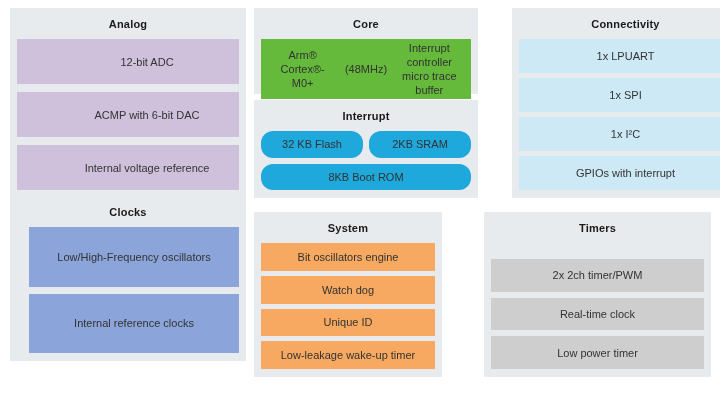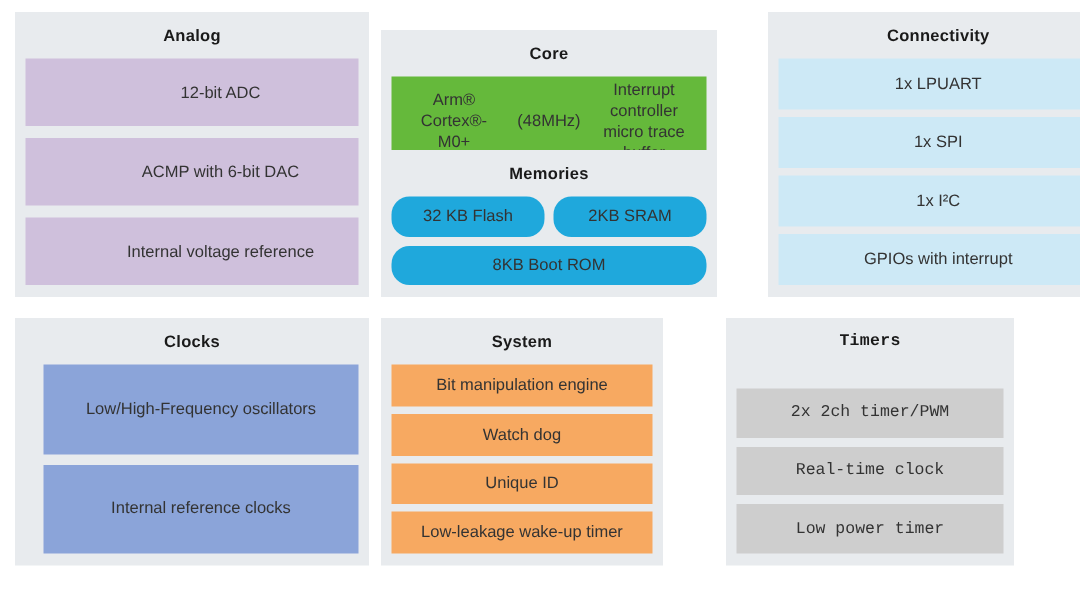--- a/index.html
+++ b/index.html
@@ -25,26 +25,26 @@
   .blocks{flex:1;display:flex;flex-direction:column;}
   .block{
     flex:1;display:flex;align-items:center;justify-content:center;
     text-align:center;font-size:11px;color:var(--text,#333);
     line-height:14px;padding:2px 10px;box-sizing:border-box;
   }
   .row{flex:1;display:flex;}
   .row .block{flex:1;}
   
   #p-analog      {left:10px;  top:8px;   width:236px; height:190px;}
-  #p-core        {left:254px; top:8px;   width:224px; height:86px;margin-top:12px;}
+  #p-core        {left:254px; top:8px;   width:224px; height:86px;}
   #p-memories    {left:254px; top:100px; width:224px; height:98px;}
   #p-connectivity{left:512px; top:8px;   width:227px; height:190px;}
-  #p-clocks      {left:10px;  top:212px; width:236px; height:165px;}
+  #p-clocks      {left:10px;  top:196px; width:236px; height:165px;}
   #p-system      {left:254px; top:212px; width:188px; height:165px;}
-  #p-timers      {left:484px; top:212px; width:192px; height:165px;font-family:Liberation Mono, monospace;}
+  #p-timers      {left:484px; top:212px; width:227px; height:165px;}
   
   #p-analog .blocks{gap:8px;}
   #p-connectivity .blocks{gap:5px;}
   #p-memories .blocks{gap:6px;}
   #p-memories .row{gap:6px;}
   #p-clocks .blocks{gap:7px;padding-left:12px;}
   #p-system .blocks{gap:5px;}
   #p-timers .blocks{gap:6px;margin-top:16px;}
   
   .fill-analog      {background:var(--analog-block,#cfc0dc);padding-left:48px;}
@@ -75,21 +75,21 @@
     <div class="blocks">
       <div class="block fill-core" style="">
         <span class="core-line">Arm® Cortex®-M0+</span>
         <span class="core-line">(48MHz)</span>
         <span class="core-line">Interrupt controller micro trace buffer</span>
       </div>
     </div>
   </section>
 
   <section class="panel" id="p-memories">
-    <h2 class="panel-title">Memories</h2>
+    <h2 class="panel-title">Interrupt</h2>
     <div class="blocks">
       <div class="row">
         <div class="block fill-memory">32 KB Flash</div>
         <div class="block fill-memory">2KB SRAM</div>
       </div>
       <div class="row">
         <div class="block fill-memory">8KB Boot ROM</div>
       </div>
     </div>
   </section>
@@ -108,21 +108,21 @@
     <h2 class="panel-title">Clocks</h2>
     <div class="blocks">
       <div class="block fill-clocks">Low/High-Frequency oscillators</div>
       <div class="block fill-clocks">Internal reference clocks</div>
     </div>
   </section>
 
   <section class="panel" id="p-system">
     <h2 class="panel-title">System</h2>
     <div class="blocks">
-      <div class="block fill-system">Bit manipulation engine</div>
+      <div class="block fill-system">Bit oscillators engine</div>
       <div class="block fill-system">Watch dog</div>
       <div class="block fill-system">Unique ID</div>
       <div class="block fill-system">Low-leakage wake-up timer</div>
     </div>
   </section>
 
   <section class="panel" id="p-timers">
     <h2 class="panel-title">Timers</h2>
     <div class="blocks">
       <div class="block fill-timers">2x 2ch timer/PWM</div>

